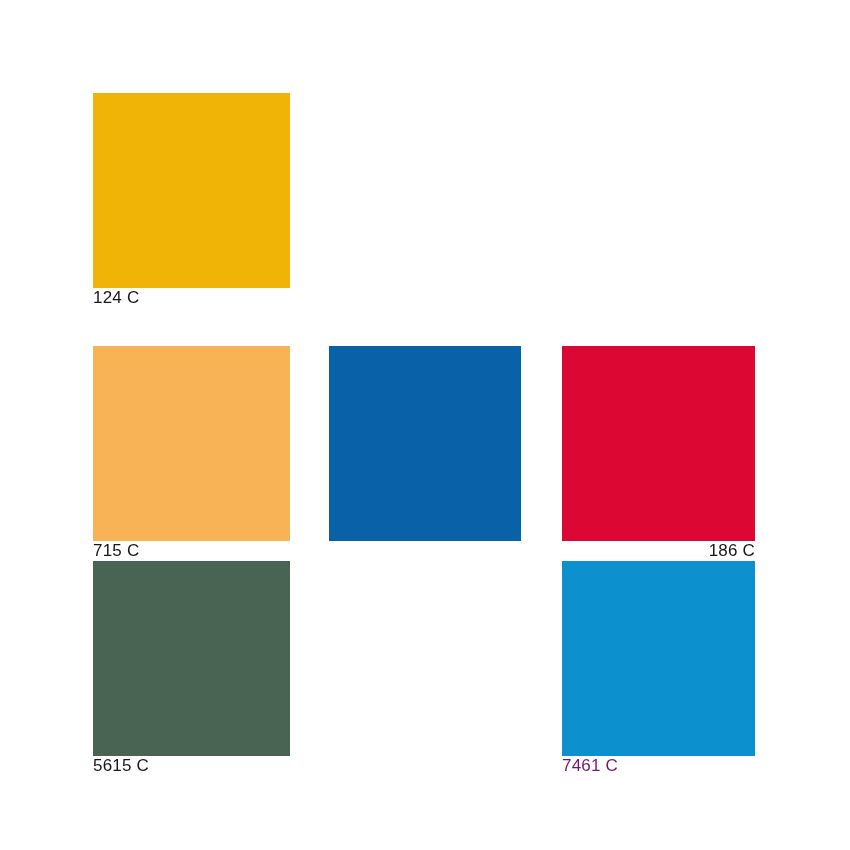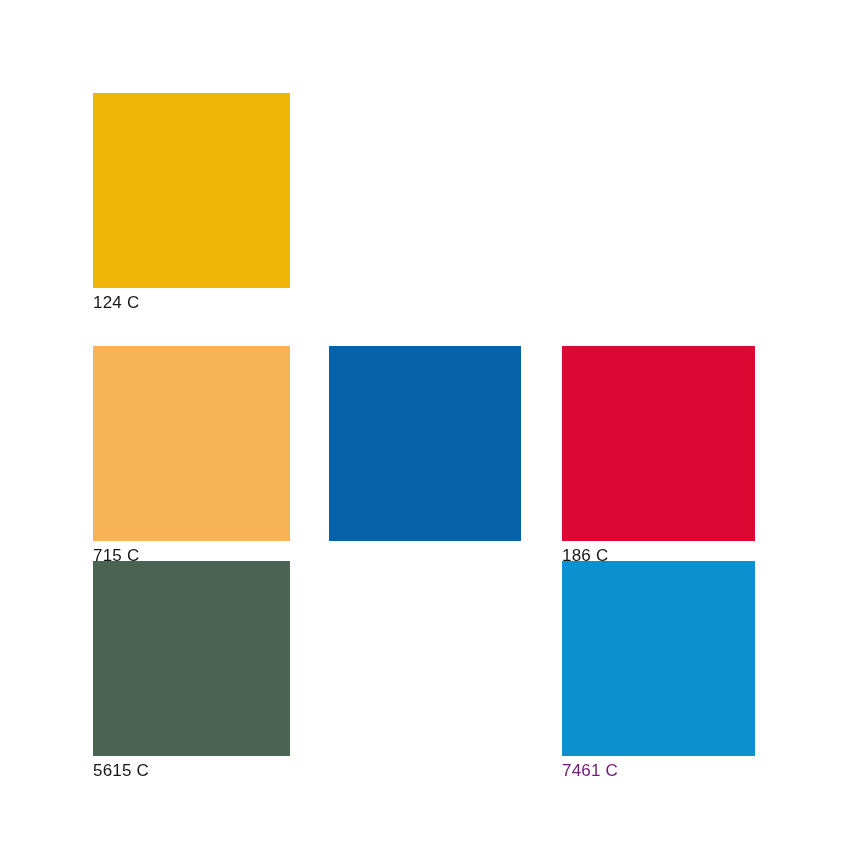--- a/index.html
+++ b/index.html
@@ -27,21 +27,20 @@
   .swatch-chip {
     width: 100%;
     height: 195px;
     display: block;
   }
   .swatch-chip.empty {
     background: transparent;
   }
   .swatch-label {
     display: block;
-    margin-top: 5px;
     font-family: "Liberation Sans", sans-serif;
     font-size: 17px;
     line-height: 20px;
     letter-spacing: 0.2px;
     color: #18181a;
     white-space: nowrap;
   }
   .swatch-label.blank {
     visibility: hidden;
   }
@@ -76,21 +75,21 @@
     <span class="swatch-chip" style="background-color: rgb(247, 179, 85);"></span>
     <span class="swatch-label" style="color: rgb(24, 24, 26);">715 C</span>
   </div>
 
   <div class="swatch-cell col-2 row-2">
     <span class="swatch-chip" style="background-color: rgb(9, 97, 168);"></span>
   </div>
 
   <div class="swatch-cell col-3 row-2">
     <span class="swatch-chip" style="background-color: rgb(221, 7, 51);"></span>
-    <span class="swatch-label" style="color: rgb(24, 24, 26);">186 C</span>
+    <span class="swatch-label" style="color: rgb(24, 24, 26); text-align: right;">186 C</span>
   </div>
 
   <div class="swatch-cell col-1 row-3">
     <span class="swatch-chip" style="background-color: rgb(74, 100, 84);"></span>
     <span class="swatch-label" style="color: rgb(24, 24, 26);">5615 C</span>
   </div>
 
   <div class="swatch-cell col-2 row-3">
     <span class="swatch-chip empty"></span>
     <span class="swatch-label blank" style="color: rgb(24, 24, 26);"></span>

